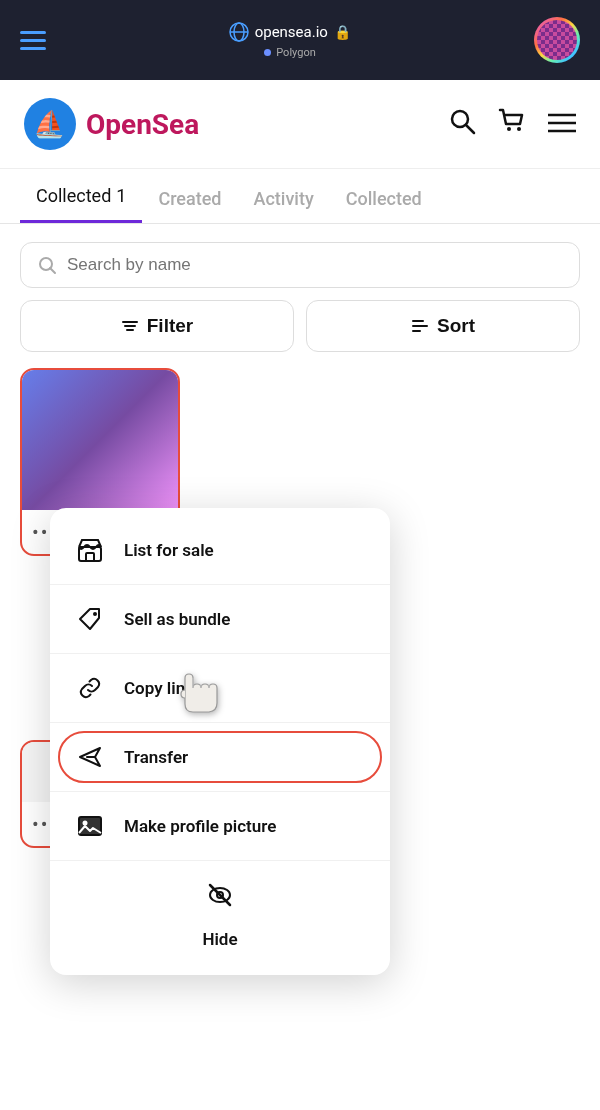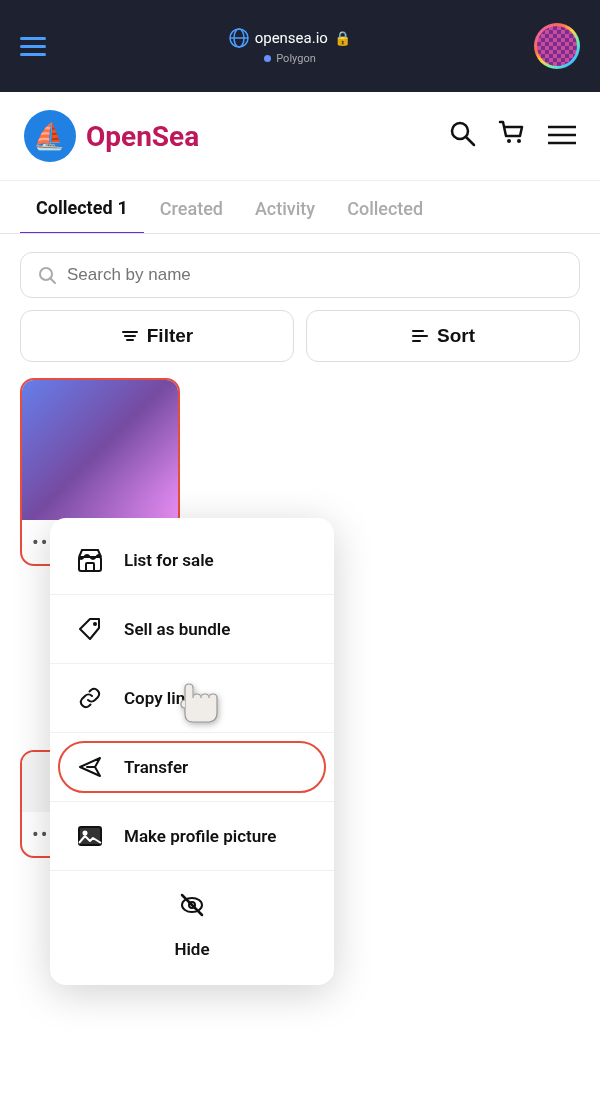--- a/index.html
+++ b/index.html
@@ -8,21 +8,21 @@
       width: 600px;
       min-height: 1110px;
       font-family: -apple-system, BlinkMacSystemFont, 'Segoe UI', Roboto, sans-serif;
       background: #fff;
       overflow-x: hidden;
     }
 
     
     .browser-bar {
       background: #1e2130;
-      height: 92px;
+      height: 80px;
       display: flex;
       align-items: center;
       justify-content: space-between;
       padding: 0 20px;
     }
     .browser-bar-center {
       display: flex;
       flex-direction: column;
       align-items: center;
       gap: 4px;
@@ -135,22 +135,22 @@
       padding: 16px 16px 14px;
       font-size: 18px;
       color: #aaa;
       cursor: pointer;
       white-space: nowrap;
       position: relative;
       font-weight: 500;
     }
     .tab-item.active {
       color: #111;
-      font-weight: 700;
-      border-bottom: 1px solid #6d28d9;
+      font-weight: 400;
+      border-bottom: 3px solid #6d28d9;
     }
     .tab-badge {
       margin-left: 5px;
       font-size: 18px;
       color: #111;
     }
 
     
     .search-row {
       padding: 18px 20px 12px;
@@ -224,21 +224,21 @@
       color: #555;
       cursor: pointer;
       letter-spacing: 2px;
     }
 
     
     .context-menu {
       position: absolute;
       top: 140px;
       left: 50px;
-      width: 284px;
+      width: 340px;
       background: #fff;
       border-radius: 16px;
       box-shadow: 0 8px 40px rgba(0,0,0,0.18);
       z-index: 100;
       padding: 8px 0;
     }
     .menu-item {
       display: flex;
       align-items: center;
       gap: 18px;

